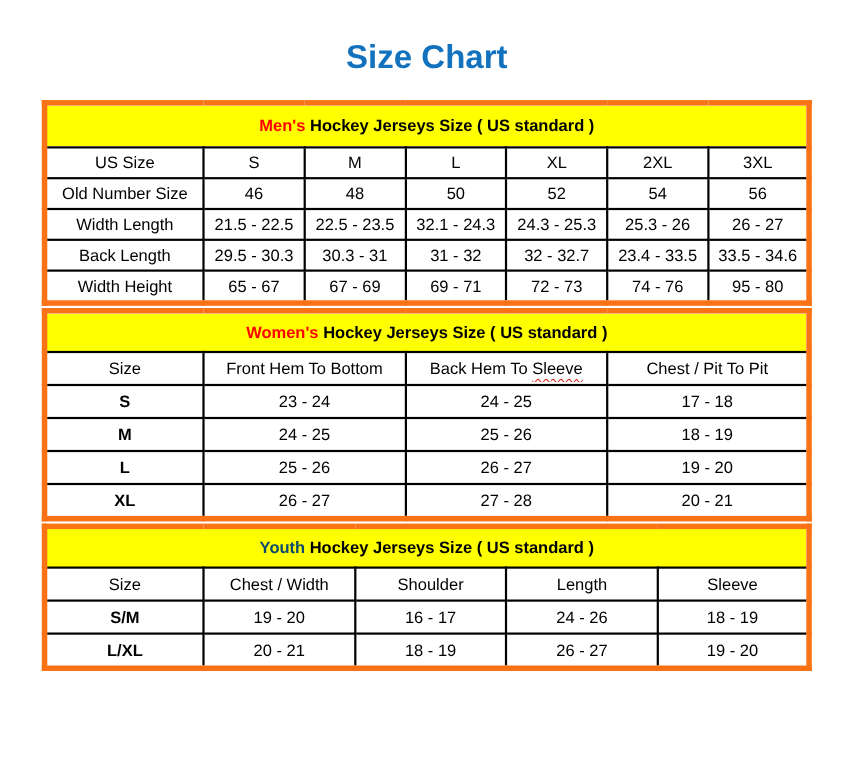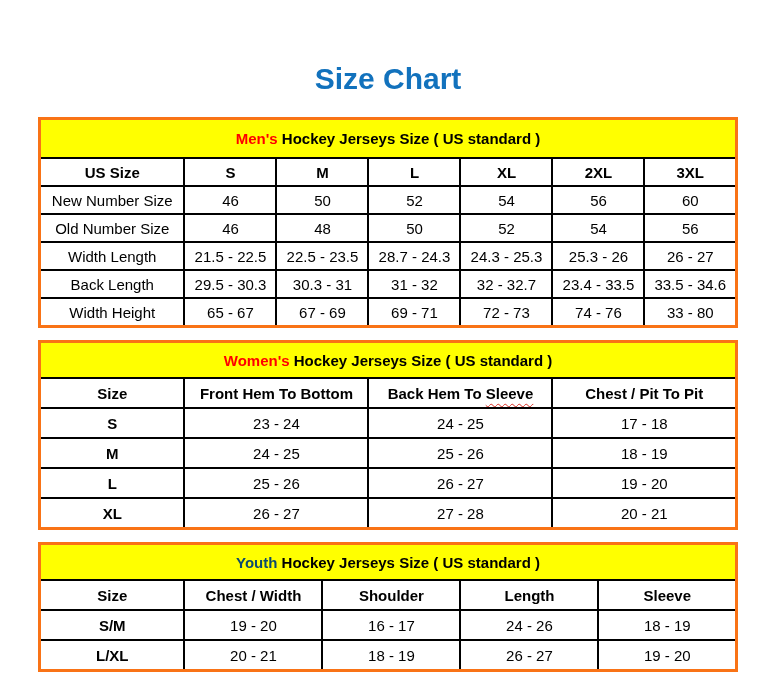--- a/index.html
+++ b/index.html
@@ -10,56 +10,56 @@
   }
   .page {
     position: relative;
     width: 776px;
     height: 692px;
     background: #ffffff;
     overflow: hidden;
   }
   .title {
     margin: 0;
-    padding-top: 62px;
+    padding-top: 36px;
     text-align: center;
     font-size: 30px;
     font-weight: bold;
     color: #1272BD;
   }
   #tables-root {
     width: 700px;
     margin: 21px 0 0 38px;
   }
   table.size-table {
     border-collapse: collapse;
     width: 700px;
     table-layout: fixed;
-    border: 3px solid #f97316;
-    margin-bottom: 12px;
+    border: 5px solid #f97316;
+    margin-bottom: 2px;
   }
   table.size-table td {
     border: 2px solid #000000;
     text-align: center;
     vertical-align: middle;
     font-size: 15px;
     color: #000000;
     padding: 2px;
     overflow: hidden;
     white-space: nowrap;
   }
   td.band {
     font-weight: bold;
     font-size: 17px;
     height: 30px;
   }
   table.mens td.band { height: 33px; }
   table.mens td:not(.band) { height: 22px; }
   table.womens td:not(.band), table.youth td:not(.band) { height: 24px; }
-  td.col-header { font-weight: bold; }
+  td.col-header { font-weight: normal; }
   td.row-label.bold { font-weight: bold; }
   .misspelled {
     text-decoration-line: underline;
     text-decoration-style: wavy;
     text-decoration-color: #d93025;
     text-decoration-thickness: 1px;
     text-underline-offset: 4px;
   }
 </style>
 </head>
@@ -76,63 +76,54 @@
           <tr>
             <td class="col-header">US Size</td>
             <td class="col-header">S</td>
             <td class="col-header">M</td>
             <td class="col-header">L</td>
             <td class="col-header">XL</td>
             <td class="col-header">2XL</td>
             <td class="col-header">3XL</td>
           </tr>
           <tr>
-            <td class="row-label">New Number Size</td>
-            <td class="val">46</td>
-            <td class="val">50</td>
-            <td class="val">52</td>
-            <td class="val">54</td>
-            <td class="val">56</td>
-            <td class="val">60</td>
-          </tr>
-          <tr>
             <td class="row-label">Old Number Size</td>
             <td class="val">46</td>
             <td class="val">48</td>
             <td class="val">50</td>
             <td class="val">52</td>
             <td class="val">54</td>
             <td class="val">56</td>
           </tr>
           <tr>
             <td class="row-label">Width Length</td>
             <td class="val">21.5 - 22.5</td>
             <td class="val">22.5 - 23.5</td>
-            <td class="val">28.7 - 24.3</td>
+            <td class="val">32.1 - 24.3</td>
             <td class="val">24.3 - 25.3</td>
             <td class="val">25.3 - 26</td>
             <td class="val">26 - 27</td>
           </tr>
           <tr>
             <td class="row-label">Back Length</td>
             <td class="val">29.5 - 30.3</td>
             <td class="val">30.3 - 31</td>
             <td class="val">31 - 32</td>
             <td class="val">32 - 32.7</td>
             <td class="val">23.4 - 33.5</td>
             <td class="val">33.5 - 34.6</td>
           </tr>
           <tr>
             <td class="row-label">Width Height</td>
             <td class="val">65 - 67</td>
             <td class="val">67 - 69</td>
             <td class="val">69 - 71</td>
             <td class="val">72 - 73</td>
             <td class="val">74 - 76</td>
-            <td class="val">33 - 80</td>
+            <td class="val">95 - 80</td>
           </tr>
         </tbody>
         <colgroup>
           <col style="width: 20.8%;">
           <col style="width: 13.2%;">
           <col style="width: 13.2%;">
           <col style="width: 13.2%;">
           <col style="width: 13.2%;">
           <col style="width: 13.2%;">
           <col style="width: 13.2%;">

